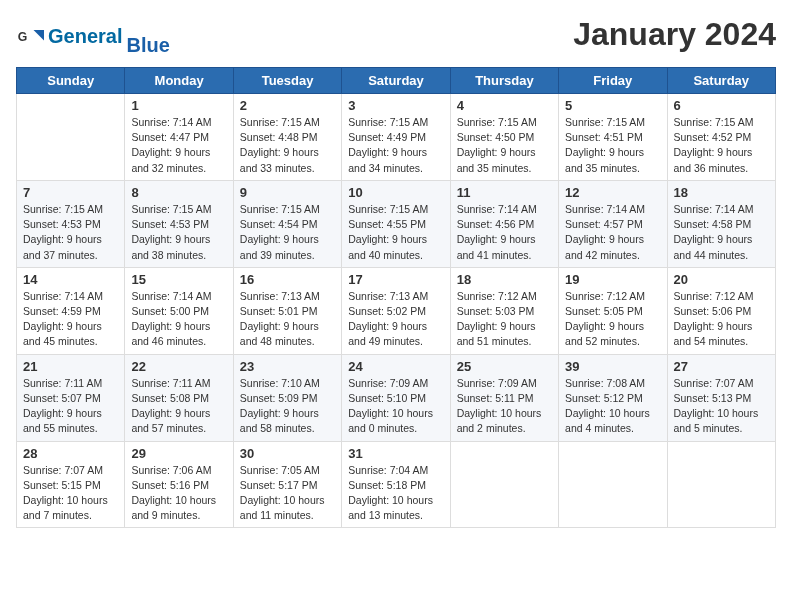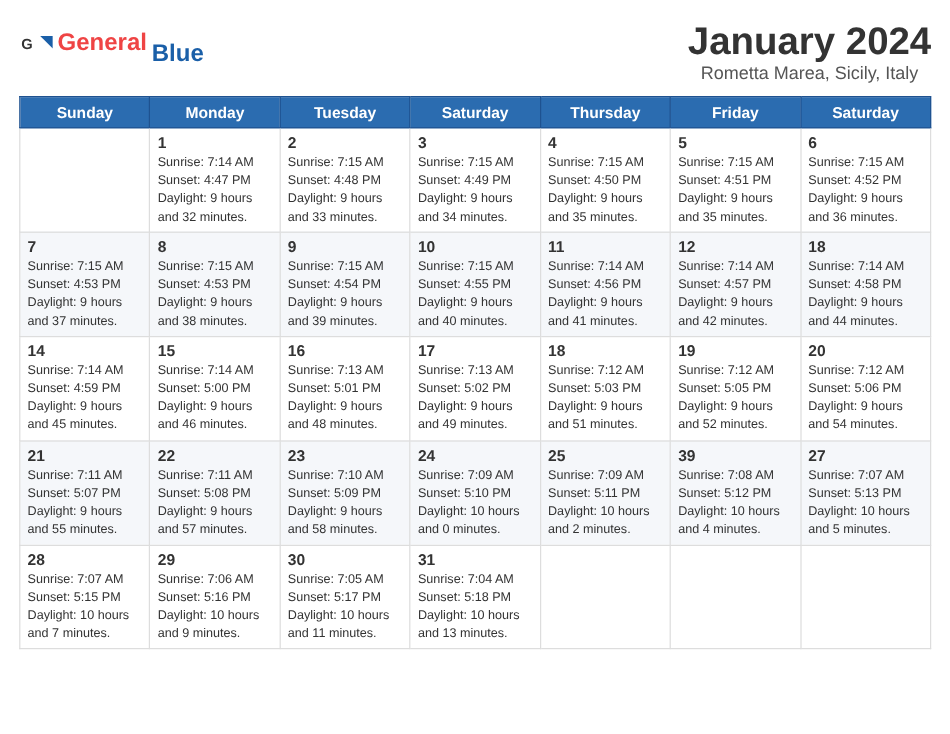--- a/index.html
+++ b/index.html
@@ -79,26 +79,25 @@
   </style>
 </head>
 <body>
 
 <div class="header">
   <div class="logo">
     <svg class="logo-icon" viewBox="0 0 32 32">
       <text x="2" y="20" font-size="14" font-weight="bold" fill="#333">G</text>
       <polygon points="20,8 32,8 32,20" fill="#1a5fa8"></polygon>
     </svg>
-    <span style="font-size:20px;font-weight:bold;color:#ef4444;">General</span>
+    <span style="font-size:20px;font-weight:bold;color:#0369a1;">General</span>
     <span style="font-size:20px;font-weight:bold;color:#1a5fa8;margin-top:18px;">Blue</span>
   </div>
   <div class="title-block">
     <div class="month-year">January 2024</div>
-    <div class="location">Rometta Marea, Sicily, Italy</div>
   </div>
 </div>
 
 <table class="calendar">
   <thead>
     <tr>
     <th>Sunday</th>
         <th>Monday</th>
         <th>Tuesday</th>
         <th>Saturday</th>

